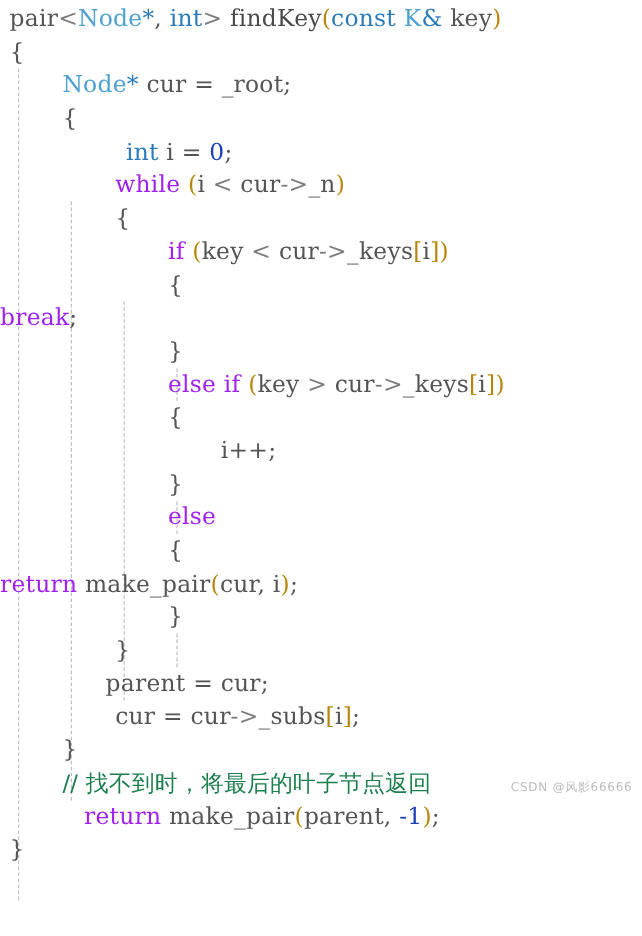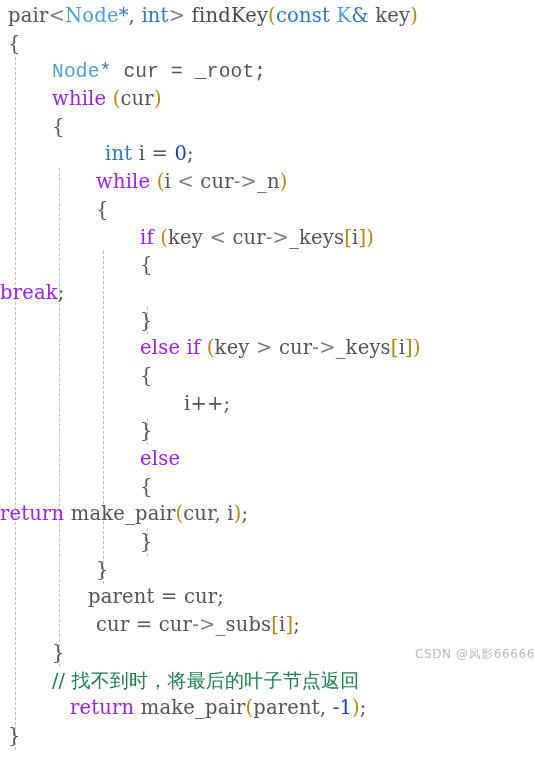--- a/index.html
+++ b/index.html
@@ -67,46 +67,45 @@
   .t-fn       { color: #4a4a4a; }
   .t-op       { color: #7a7a7a; }
 
   .comment-cn {
     font-family: "DejaVu Sans", "Liberation Sans", sans-serif;
     font-size: 19px;
   }
 
   #watermark {
     position: absolute;
-    right: 0;
+    right: 8px;
     bottom: 9px;
     font-family: "DejaVu Sans", "Liberation Sans", sans-serif;
-    font-size: 12px;
+    font-size: 10px;
     color: #bcbcbc;
     letter-spacing: 0.6px;
     white-space: nowrap;
     z-index: 5;
   }
 </style>
 </head>
 <body>
 
 <div id="code-viewer">
 
   <div class="code-lines" id="code-lines">
       <div class="guide" style="left: 15px; top: 57.4px; height: 692.5px;"></div>
       <div class="guide" style="left: 59px; top: 168.2px; height: 498.6px;"></div>
       <div class="guide" style="left: 103px; top: 251.3px; height: 332.4px;"></div>
       <div class="guide" style="left: 147px; top: 306.7px; height: 27.7px;"></div>
       <div class="guide" style="left: 147px; top: 417.5px; height: 27.7px;"></div>
       <div class="guide" style="left: 147px; top: 528.3px; height: 27.7px;"></div>
       <div class="code-line"><span class="line-text" style="padding-left: 8px;"><span class="t-plain">pair</span><span class="t-op">&lt;</span><span class="t-class">Node</span><span class="t-type">*</span><span class="t-plain">, </span><span class="t-type">int</span><span class="t-op">&gt;</span><span class="t-plain"> </span><span class="t-fn">findKey</span><span class="t-punct">(</span><span class="t-type">const</span><span class="t-plain"> </span><span class="t-class">K</span><span class="t-type">&amp;</span><span class="t-plain"> key</span><span class="t-punct">)</span></span></div>
       <div class="code-line"><span class="line-text" style="padding-left: 8px;"><span class="t-plain">{</span></span></div>
-      <div class="code-line"><span class="line-text" style="padding-left: 52px; font-family: Liberation Mono, monospace;"><span class="t-class">Node</span><span class="t-type">*</span><span class="t-plain"> cur = _root;</span></span></div>
-      <div class="code-line"><span class="line-text" style="padding-left: 52px;"><span class="t-kw">while</span><span class="t-plain"> </span><span class="t-punct">(</span><span class="t-plain">cur</span><span class="t-punct">)</span></span></div>
+      <div class="code-line"><span class="line-text" style="padding-left: 52px;"><span class="t-class">Node</span><span class="t-type">*</span><span class="t-plain"> cur = _root;</span></span></div>
       <div class="code-line"><span class="line-text" style="padding-left: 52px;"><span class="t-plain">{</span></span></div>
       <div class="code-line"><span class="line-text" style="padding-left: 105px;"><span class="t-type">int</span><span class="t-plain"> i = </span><span class="t-num">0</span><span class="t-plain">;</span></span></div>
       <div class="code-line"><span class="line-text" style="padding-left: 96px;"><span class="t-kw">while</span><span class="t-plain"> </span><span class="t-punct">(</span><span class="t-plain">i </span><span class="t-op">&lt;</span><span class="t-plain"> cur</span><span class="t-op">-&gt;</span><span class="t-plain">_n</span><span class="t-punct">)</span></span></div>
       <div class="code-line"><span class="line-text" style="padding-left: 96px;"><span class="t-plain">{</span></span></div>
       <div class="code-line"><span class="line-text" style="padding-left: 140px;"><span class="t-kw">if</span><span class="t-plain"> </span><span class="t-punct">(</span><span class="t-plain">key </span><span class="t-op">&lt;</span><span class="t-plain"> cur</span><span class="t-op">-&gt;</span><span class="t-plain">_keys</span><span class="t-punct">[</span><span class="t-plain">i</span><span class="t-punct">]</span><span class="t-punct">)</span></span></div>
       <div class="code-line"><span class="line-text" style="padding-left: 140px;"><span class="t-plain">{</span></span></div>
       <div class="code-line"><span class="line-text" style=""><span class="t-kw">break</span><span class="t-plain">;</span></span></div>
       <div class="code-line"><span class="line-text" style="padding-left: 140px;"><span class="t-plain">}</span></span></div>
       <div class="code-line"><span class="line-text" style="padding-left: 140px;"><span class="t-kw">else</span><span class="t-plain"> </span><span class="t-kw">if</span><span class="t-plain"> </span><span class="t-punct">(</span><span class="t-plain">key </span><span class="t-op">&gt;</span><span class="t-plain"> cur</span><span class="t-op">-&gt;</span><span class="t-plain">_keys</span><span class="t-punct">[</span><span class="t-plain">i</span><span class="t-punct">]</span><span class="t-punct">)</span></span></div>
       <div class="code-line"><span class="line-text" style="padding-left: 140px;"><span class="t-plain">{</span></span></div>

